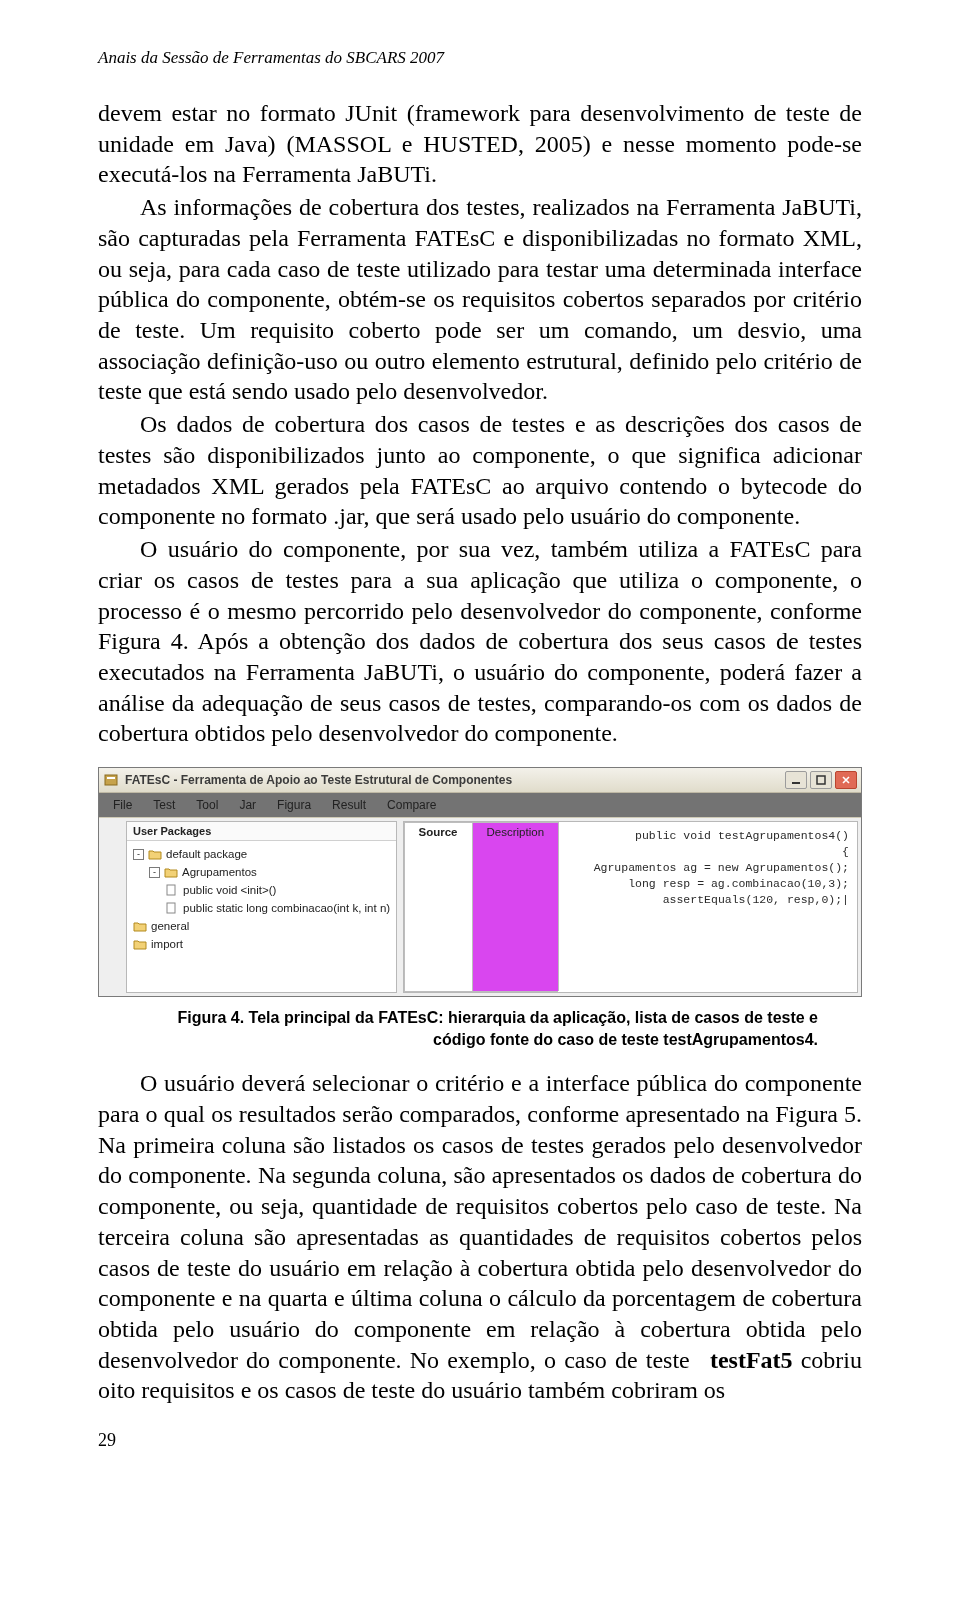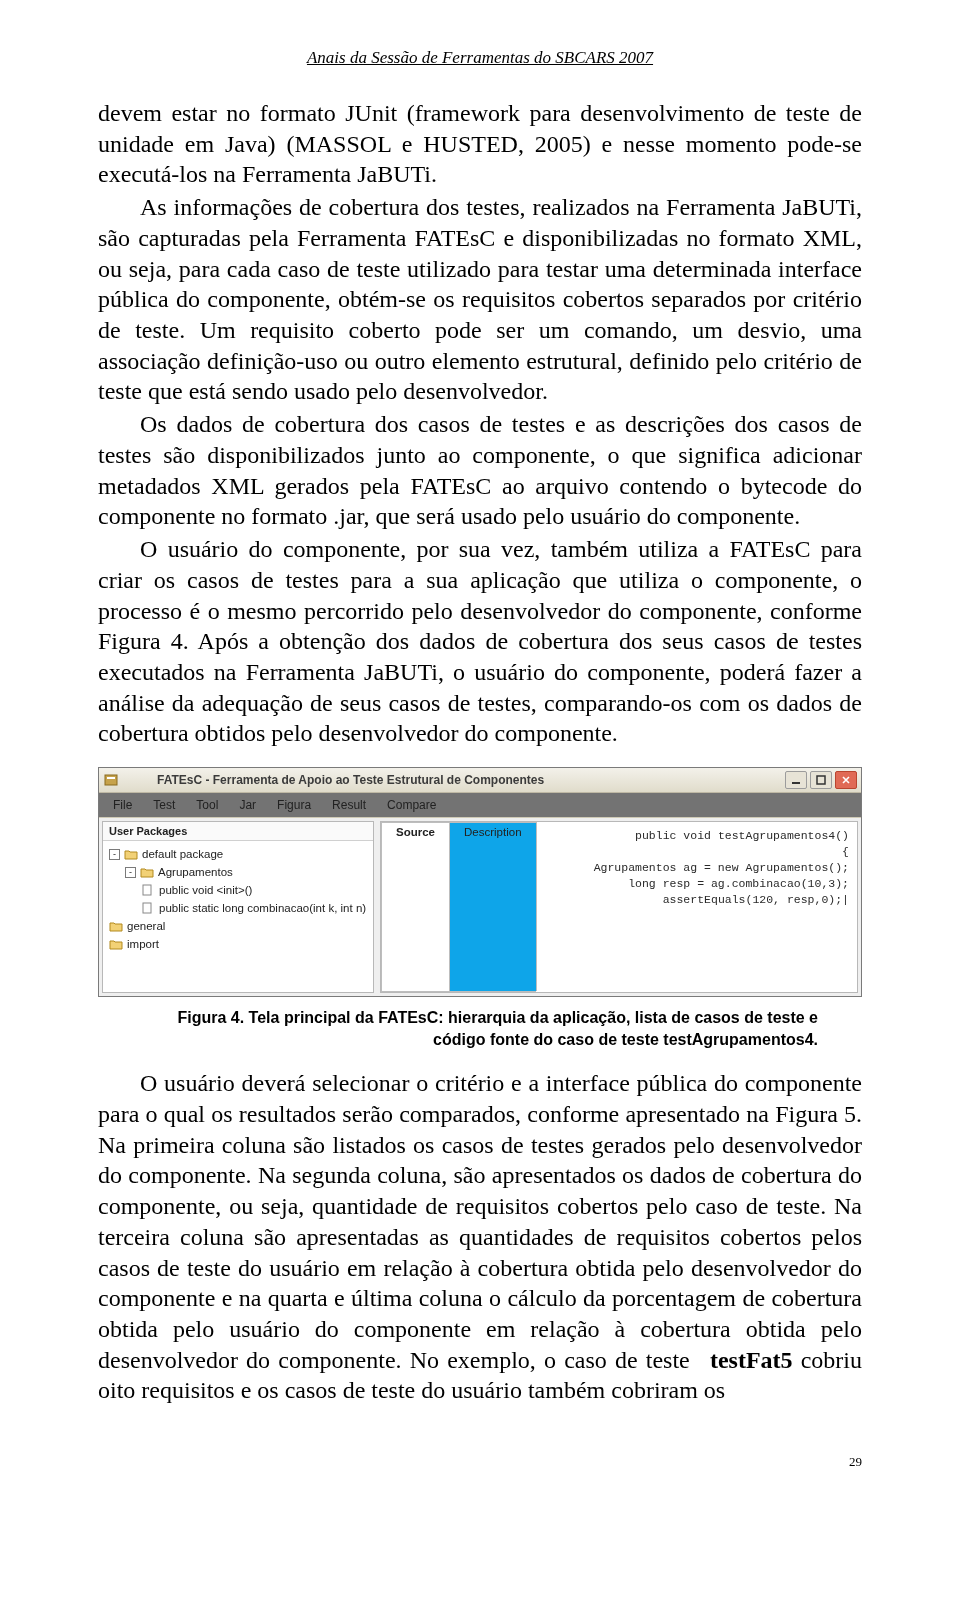--- a/index.html
+++ b/index.html
@@ -1,54 +1,54 @@
 <!DOCTYPE html>
 <html><head>
 <meta charset="utf-8">
 <style>
   html, body { margin: 0; padding: 0; background: #fff; }
   body { width: 960px; min-height: 1604px; font-family: "Times New Roman", Times, serif; color: #000; }
   .page { padding: 48px 98px 56px 98px; box-sizing: border-box; }
-  .running-head { text-align: center; font-style: italic; font-size: 17px; margin-bottom: 30px; text-decoration: underline; }
+  .running-head { text-align: left; font-style: italic; font-size: 17px; margin-bottom: 30px; }
   p.body-para { font-size: 24px; line-height: 1.28; margin: 0 0 2px 0; text-align: justify; }
   .indent { text-indent: 42px; }
   .fig-wrap { margin: 18px 0 14px 0; }
   .win { border: 1px solid #7a7a7a; background: #ece9d8; font-family: Tahoma, Arial, sans-serif; font-size: 12px; color: #222; }
-  .titlebar { display: flex; align-items: center; height: 24px; background: linear-gradient(#f3f1ea, #e0dccb); border-bottom: 1px solid #bfb9a5; padding: 0 4px; gap: 32px; }
+  .titlebar { display: flex; align-items: center; height: 24px; background: linear-gradient(#f3f1ea, #e0dccb); border-bottom: 1px solid #bfb9a5; padding: 0 4px; }
   .titlebar .app-icon { width: 16px; height: 16px; margin-right: 6px; display: inline-block; }
   .titlebar .app-icon svg { display:block; }
   .titlebar .title-text { font-weight: bold; color: #3b3b3b; font-size: 12px; flex: 1; }
   .winbtns { display: flex; gap: 3px; }
   .winbtn { width: 20px; height: 16px; background: #e7e3d6; border: 1px solid #9c9c9c; border-radius: 2px; display:flex; align-items:center; justify-content:center; }
   .winbtn.close { background: #e06a55; border-color: #b9452f; }
   .winbtn svg { display:block; }
   .menubar { display:flex; gap: 5px; padding: 3px 6px; background: #737373; border-bottom: 1px solid #cfcab6; font-size: 12px; }
   .menu-item { padding: 2px 8px; border-radius: 2px; }
-  .client { display:flex; background: #efefef; }
+  .client { display:flex; background: #efefef; padding-left: 24px; }
   .pane { background: #fff; border: 1px solid #b8b8b8; margin: 3px; }
   .left-pane { width: 270px; height: 170px; }
   .center-pane { flex: 1; height: 170px; display:flex; flex-direction:row; }
   .right-pane { width: 155px; height: 170px; }
   .pane-header { font-weight: bold; font-size: 11px; padding: 3px 6px; border-bottom: 1px solid #d0d0d0; background:#fafafa; }
   .tree { padding: 4px 2px; font-size: 11.5px; line-height: 18px; }
   .tree-row { display:flex; align-items:center; gap:4px; padding-left: 4px; white-space: nowrap; }
   .tree-row.d1 { padding-left: 20px; }
   .tree-row.d2 { padding-left: 36px; }
   .tog { width:9px; height:9px; border:1px solid #7a7a7a; display:inline-flex; align-items:center; justify-content:center; font-size:9px; line-height:9px; background:#fff;}
   .folder-icon, .file-icon { width:14px; height:12px; display:inline-block; }
   .folder-icon svg, .file-icon svg { display:block; }
   .tabs { display:flex; gap:0; border-bottom:1px solid #bdbdbd; background:#efece3; }
-  .tab { padding:3px 14px 4px 14px; font-size:11.5px; border:1px solid #bdbdbd; border-bottom:none; background:#0ea5e9; margin-right:-1px; }
+  .tab { padding:3px 14px 4px 14px; font-size:11.5px; border:1px solid #bdbdbd; border-bottom:none; background:#d946ef; margin-right:-1px; }
   .tab.active { background:#fff; font-weight:bold; }
   .src { flex:1; padding:6px 8px; font-family: "Courier New", monospace; font-size:11.5px; line-height:16px; color:#2a2a2a; white-space:pre; overflow:hidden;text-align:right; }
   .rlist { padding: 4px 6px; font-size: 11.5px; line-height: 19px; }
   .rlist .ritem { font-weight:bold; }
   .rlist .ritem.selected { background:#d6d2c4; padding:0 2px; }
   .caption { font-family: Arial, Helvetica, sans-serif; font-weight: bold; font-size: 16px; text-align: right; line-height: 1.35; margin: 10px 44px 18px 44px; }
-  .pagenum { text-align: right; font-size: 13px; margin-top: 48px; }
+  .pagenum { text-align: left; font-size: 18px; margin-top: 24px; }
   b { font-weight: bold; margin-left: 12px; }
 </style>
 </head>
 <body>
 
 <div class="page">
 
   <div class="running-head">Anais da Sessão de Ferramentas do SBCARS 2007</div>
 
   <p class="body-para">devem estar no formato JUnit (framework para desenvolvimento de teste de unidade em Java) (MASSOL e HUSTED, 2005) e nesse momento pode-se executá-los na Ferramenta JaBUTi.</p>

